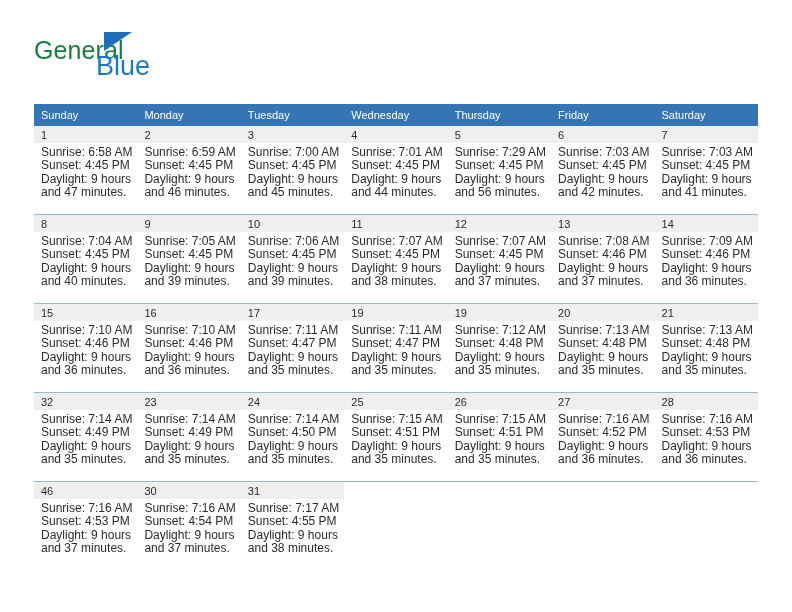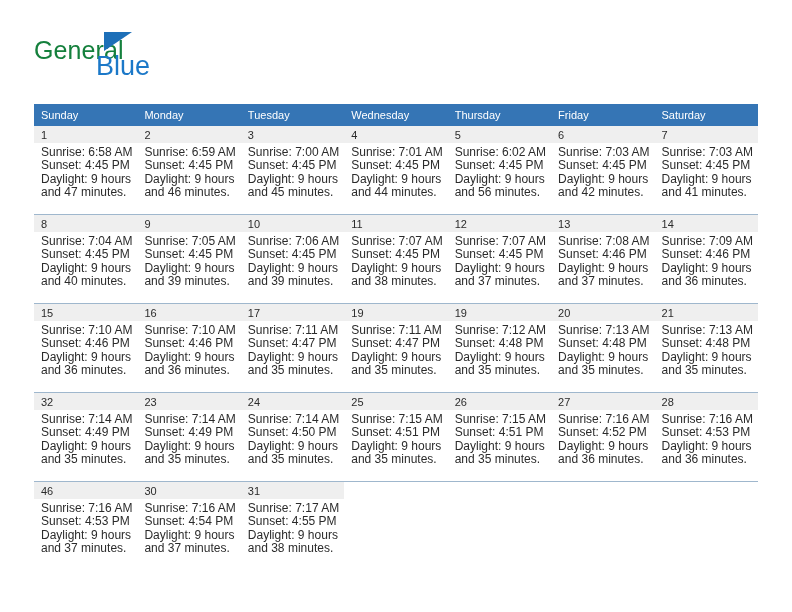--- a/index.html
+++ b/index.html
@@ -223,21 +223,21 @@
                 <div>Sunset: 4:45 PM</div>
                 <div>Daylight: 9 hours</div>
                 <div>and 44 minutes.</div>
               </div>
             </div>
           </td>
         <td>
             <div class="daycell">
               <div class="daynum-band">5</div>
               <div class="daylines">
-                <div>Sunrise: 6:02 AM</div>
+                <div>Sunrise: 7:29 AM</div>
                 <div>Sunset: 4:45 PM</div>
                 <div>Daylight: 9 hours</div>
                 <div>and 56 minutes.</div>
               </div>
             </div>
           </td>
         <td>
             <div class="daycell">
               <div class="daynum-band">6</div>
               <div class="daylines">

